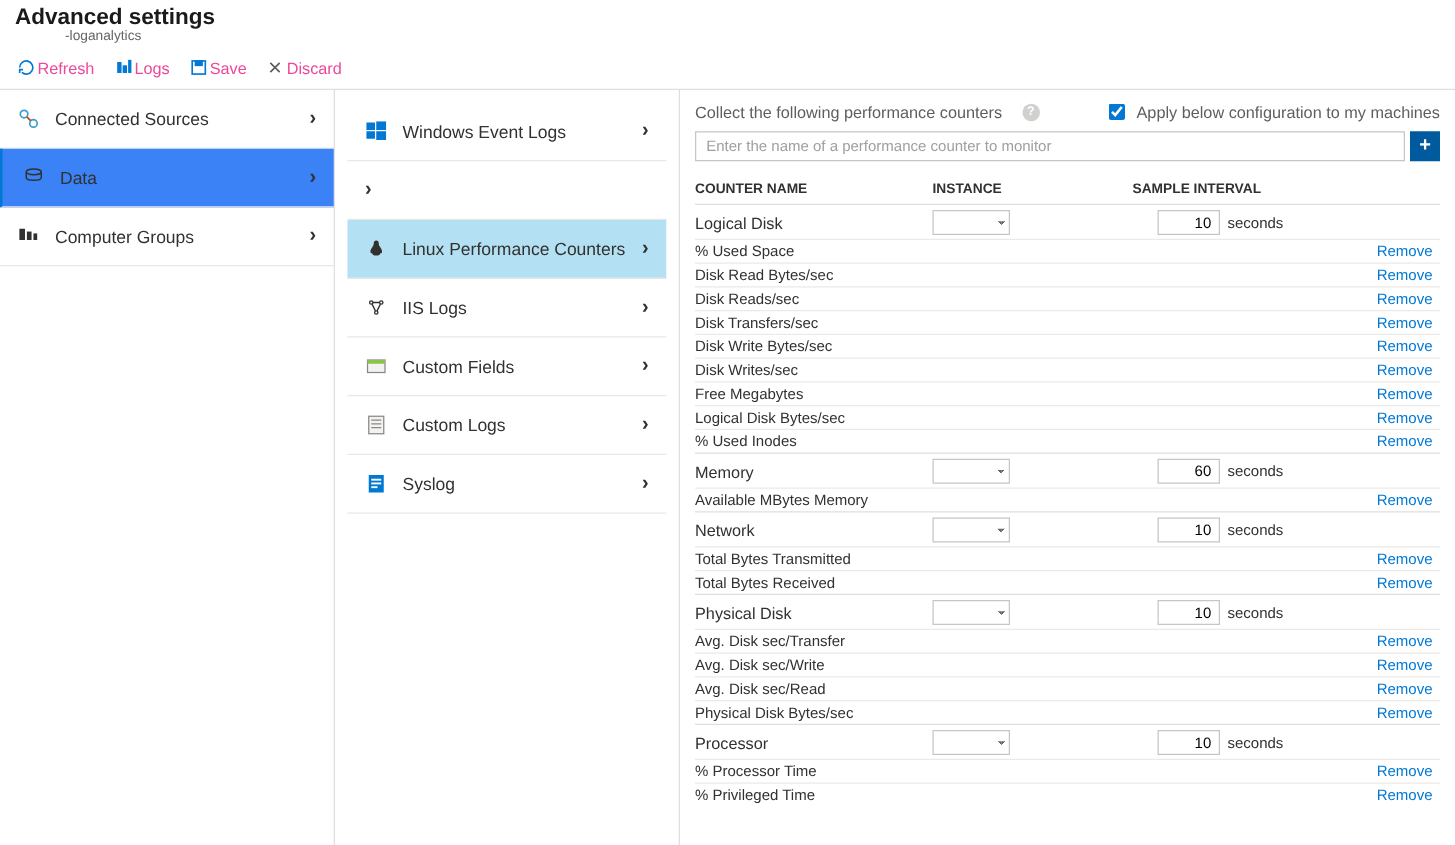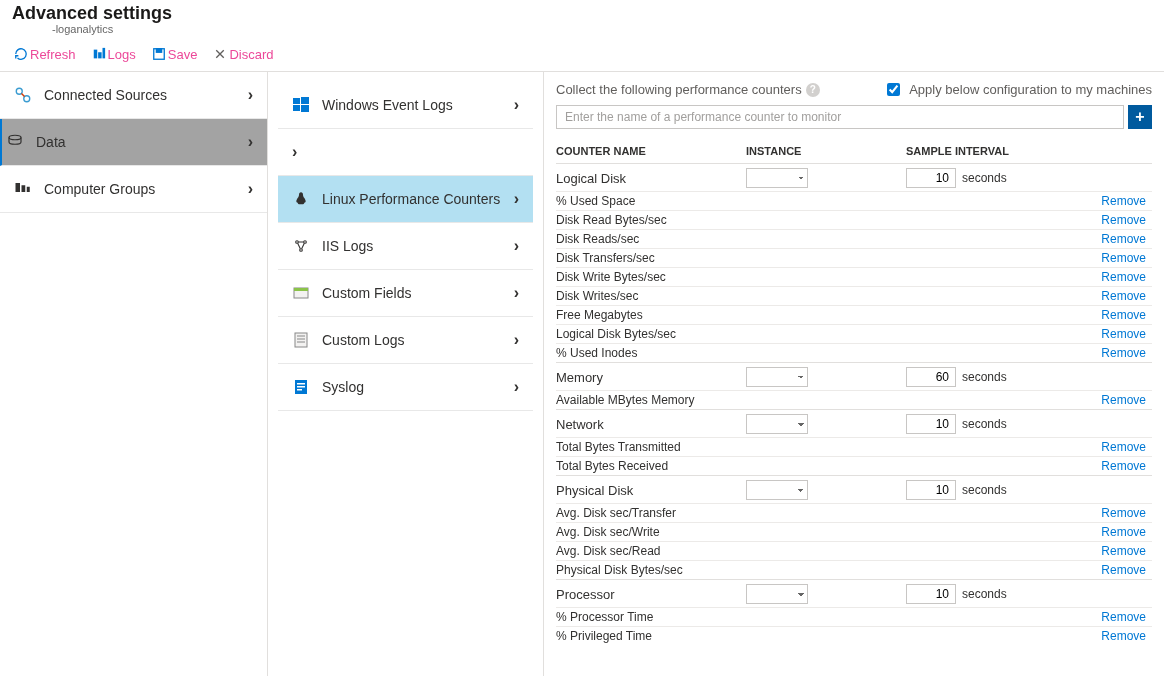--- a/index.html
+++ b/index.html
@@ -55,23 +55,23 @@
     display: flex;
     align-items: center;
     justify-content: space-between;
     padding: 14px 14px;
     border-bottom: 1px solid #e8e8e8;
     cursor: pointer;
     font-size: 14px;
     color: #323130;
   }
   .nav-item.selected {
-    background: #a3a3a3;
+    background: #3b82f6;
     border-left: 2px solid #0078d4;
-    padding-left: 4px;
+    padding-left: 16px;
   }
   .nav-item .left {
     display: flex;
     align-items: center;
     gap: 12px;
   }
   .chev {
     font-size: 16px;
     font-weight: 600;
     color: #323130;
@@ -83,21 +83,21 @@
   }
   .col2 .nav-item:first-child { border-top: none; }
   .col2 .nav-item.selected {
     background: #b3e0f2;
     border-left: none;
     padding-left: 14px;
   }
   .top-row {
     display: flex;
     align-items: center;
-    gap: 4px;
+    gap: 16px;
     color: #605e5c;
     font-size: 13px;
     margin-bottom: 6px;
   }
   .help-circle {
     display:inline-flex; align-items:center; justify-content:center;
     width:14px; height:14px; border-radius:50%;
     background:#d2d0ce; color:#fff; font-size:10px; font-weight:600;
   }
   .apply-row { display:flex; align-items:center; gap:6px; margin-left:auto; }
@@ -134,21 +134,21 @@
     appearance:none; -webkit-appearance:none;
     background-image: linear-gradient(45deg, transparent 50%, #666 50%), linear-gradient(135deg, #666 50%, transparent 50%);
     background-position: right 6px center, right 3px center;
     background-size: 3px 3px, 3px 3px;
     background-repeat: no-repeat;
     padding:0 4px;
   }
   .interval-wrap { display:flex; align-items:center; gap:6px; }
   .interval-input {
     width:50px; height:20px; border:1px solid #c8c6c4;
-    text-align:right; padding:0 6px; font-size:12px;
+    text-align:right; padding:0 6px; font-size:12px;margin-left:20px;
   }
   .seconds-label { font-size:12px; color:#323130; }
   .counter-row {
     border-top:1px solid #eceae8;
     padding: 2px 0;
     font-size:12px;
     color:#323130;
   }
   .remove-link {
     color:#0078d4; font-size:12px; text-align:right; cursor:pointer;

